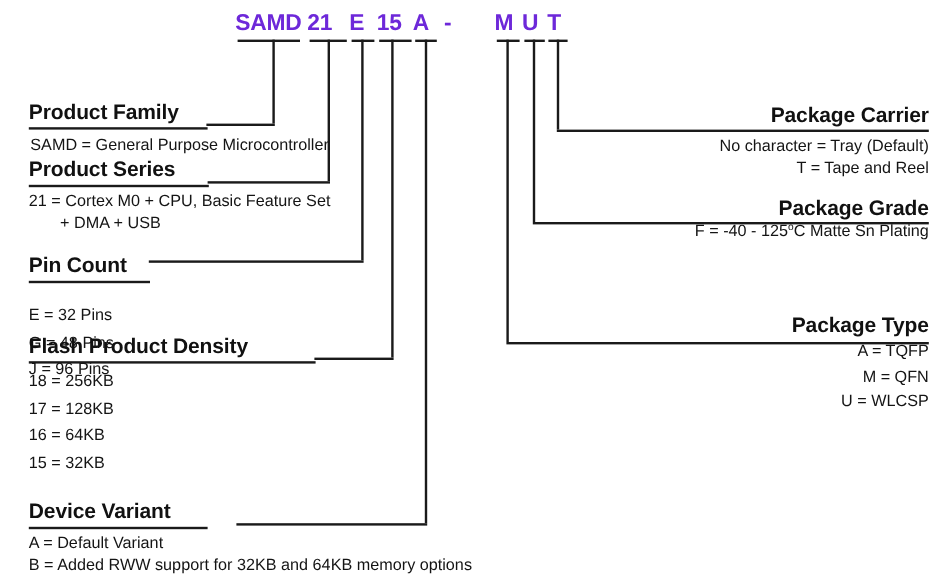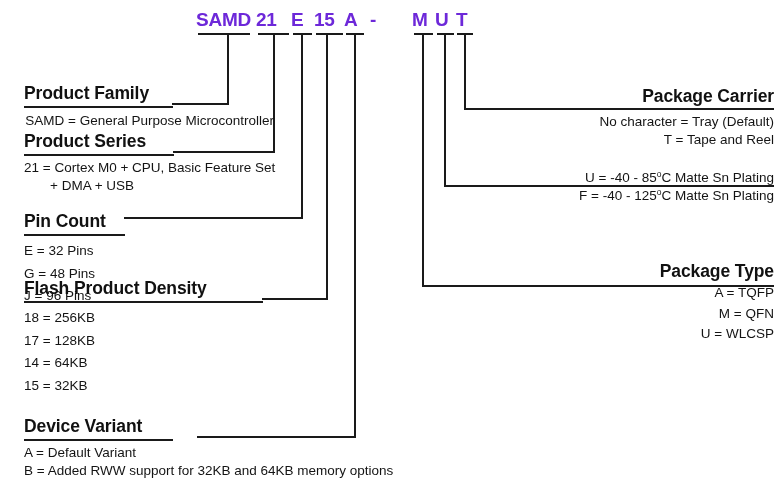--- a/index.html
+++ b/index.html
@@ -110,49 +110,49 @@
   <div class="blk" style="left:24px;top:131px;width:262px;">
     <div class="hd">Product Series</div>
     <div class="rule" style="width:150px;margin-top:2px;"></div>
     <div class="ln" style="margin-top:3px;">21 = Cortex M0 + CPU, Basic Feature Set</div>
     <div class="ln indent">+ DMA + USB</div>
   </div>
 
   <div class="blk" style="left:24px;top:211px;width:220px;">
     <div class="hd">Pin Count</div>
     <div class="rule" style="width:101px;margin-top:2px;"></div>
-    <div class="ln" style="margin-top:6px;">E = 32 Pins</div>
+    <div class="ln" style="margin-top:18px;">E = 32 Pins</div>
     <div class="ln" style="margin-top:5px;">G = 48 Pins</div>
     <div class="ln" style="margin-top:5px;">J = 96 Pins</div>
   </div>
 
   <div class="blk" style="left:24px;top:278px;width:245px;">
     <div class="hd">Flash Product Density</div>
     <div class="rule" style="width:239px;margin-top:2px;"></div>
     <div class="ln" style="margin-top:6px;">18 = 256KB</div>
     <div class="ln" style="margin-top:5px;">17 = 128KB</div>
-    <div class="ln" style="margin-top:5px;">14 = 64KB</div>
+    <div class="ln" style="margin-top:5px;">16 = 64KB</div>
     <div class="ln" style="margin-top:5px;">15 = 32KB</div>
   </div>
 
   <div class="blk" style="left:24px;top:416px;width:420px;">
     <div class="hd">Device Variant</div>
     <div class="rule" style="width:149px;margin-top:2px;"></div>
     <div class="ln" style="margin-top:3px;">A = Default Variant</div>
     <div class="ln">B = Added RWW support for 32KB and 64KB memory options</div>
   </div>
 
   <div class="blk right" style="left:514px;top:86px;width:260px;">
     <div class="hd">Package Carrier</div>
     <div class="ln" style="margin-top:6px;">No character = Tray (Default)</div>
     <div class="ln">T = Tape and Reel</div>
   </div>
 
   <div class="blk right" style="left:514px;top:163px;width:260px;">
-    <div class="ln" style="margin-top:6px;"><span>U = -40 - 85</span><sup class="deg">o</sup><span>C Matte Sn Plating</span></div>
+    <div class="hd">Package Grade</div>
     <div class="ln"><span>F =  -40 - 125</span><sup class="deg">o</sup><span>C Matte Sn Plating</span></div>
   </div>
 
   <div class="blk right" style="left:514px;top:261px;width:260px;">
     <div class="hd">Package Type</div>
     <div class="ln" style="margin-top:2px;">A = TQFP</div>
     <div class="ln" style="margin-top:3px;">M = QFN</div>
     <div class="ln" style="margin-top:3px;">U = WLCSP</div>
   </div>
 

